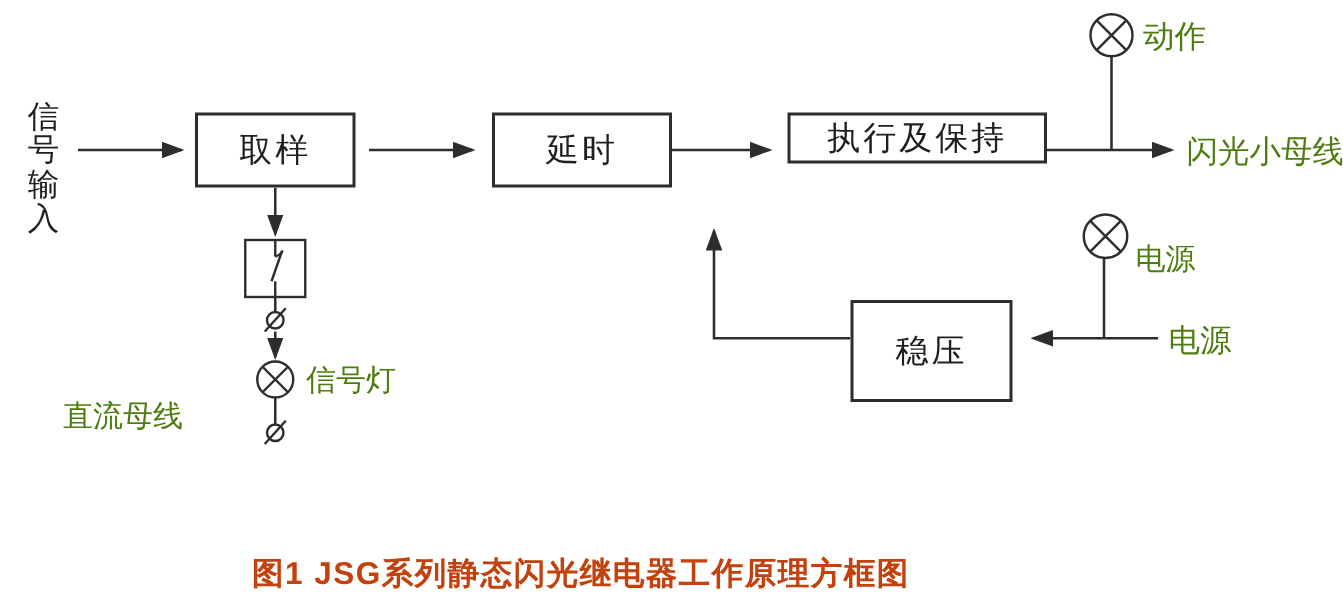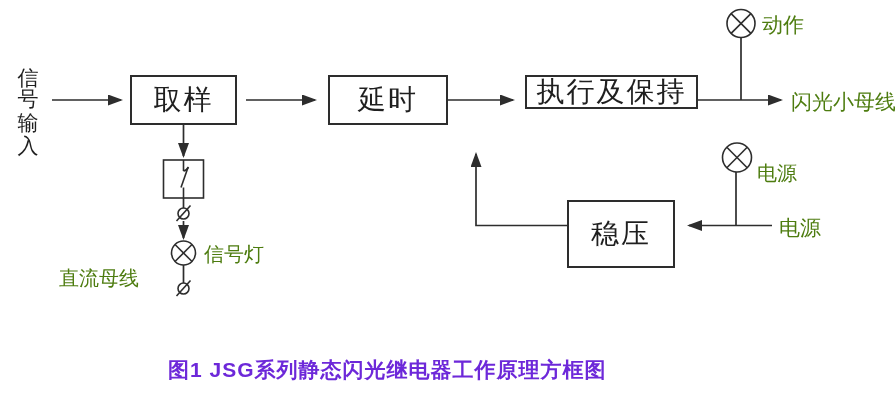--- a/index.html
+++ b/index.html
@@ -22,21 +22,21 @@
     top: 0;
   }
   .block {
     position: absolute;
     box-sizing: border-box;
     border: 2px solid #2d2d2d;
     background: #ffffff;
     display: flex;
     align-items: center;
     justify-content: center;
-    font-size: 28px;
+    font-size: 22px;
     letter-spacing: 2px;
     color: #1f1f1f;
     white-space: nowrap;
   }
   .lbl {
     position: absolute;
     font-size: 21px;
     color: #4d7c0f;
     white-space: nowrap;
     line-height: 1.1;
@@ -48,25 +48,25 @@
     top: 51px;
     writing-mode: vertical-lr;
     text-orientation: upright;
     letter-spacing: 22px;
     font-size: 21px;
     color: #1f1f1f;
   }
   #caption {
     position: absolute;
     left: 168px;
-    top: 356px;
+    top: 368px;
     font-size: 21px;
     font-weight: 600;
     letter-spacing: 1px;
-    color: #6d28d9;
+    color: #c2410c;
     white-space: nowrap;
   }
   svg .wire {
     stroke: #2d2d2d;
     stroke-width: 1.7;
     fill: none;
   }
   svg .sym {
     stroke: #2d2d2d;
     stroke-width: 1.6;
@@ -143,16 +143,16 @@
   <div class="block" style="left:130px; top:75px; width:107px; height:50px;">取样</div>
   <div class="block" style="left:328px; top:75px; width:120px; height:50px;">延时</div>
   <div class="block" style="left:525px; top:75px; width:173px; height:34px;">执行及保持</div>
   <div class="block" style="left:567px; top:200px; width:108px; height:68px;">稳压</div>
 
   <div class="lbl" style="left:762px; top:13px;">动作</div>
   <div class="lbl" style="left:791px; top:90px;">闪光小母线</div>
   <div class="lbl lbl-sm" style="left:757px; top:162px;">电源</div>
   <div class="lbl" style="left:779px; top:216px;">电源</div>
   <div class="lbl lbl-sm" style="left:204px; top:243px;">信号灯</div>
-  <div class="lbl lbl-sm" style="left:59px; top:267px;text-align:center;">直流母线</div>
+  <div class="lbl lbl-sm" style="left:42px; top:267px;text-align:center;">直流母线</div>
 
   <div id="caption">图1  JSG系列静态闪光继电器工作原理方框图</div>
 </div>
 
 </body></html>

